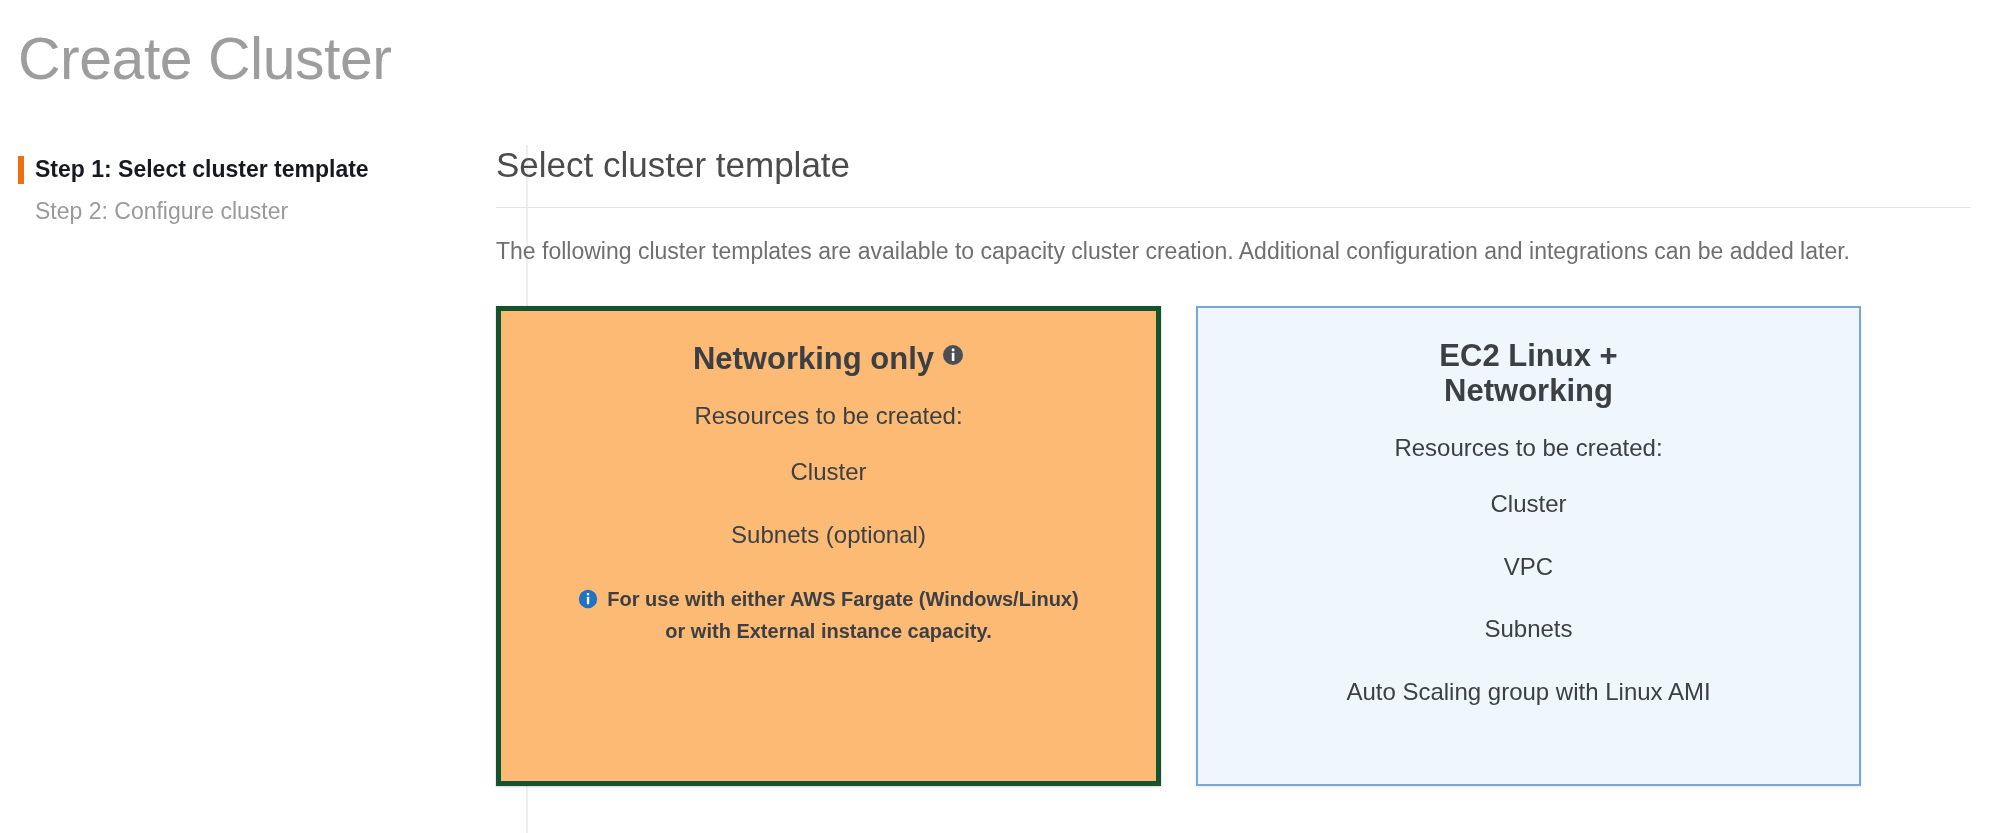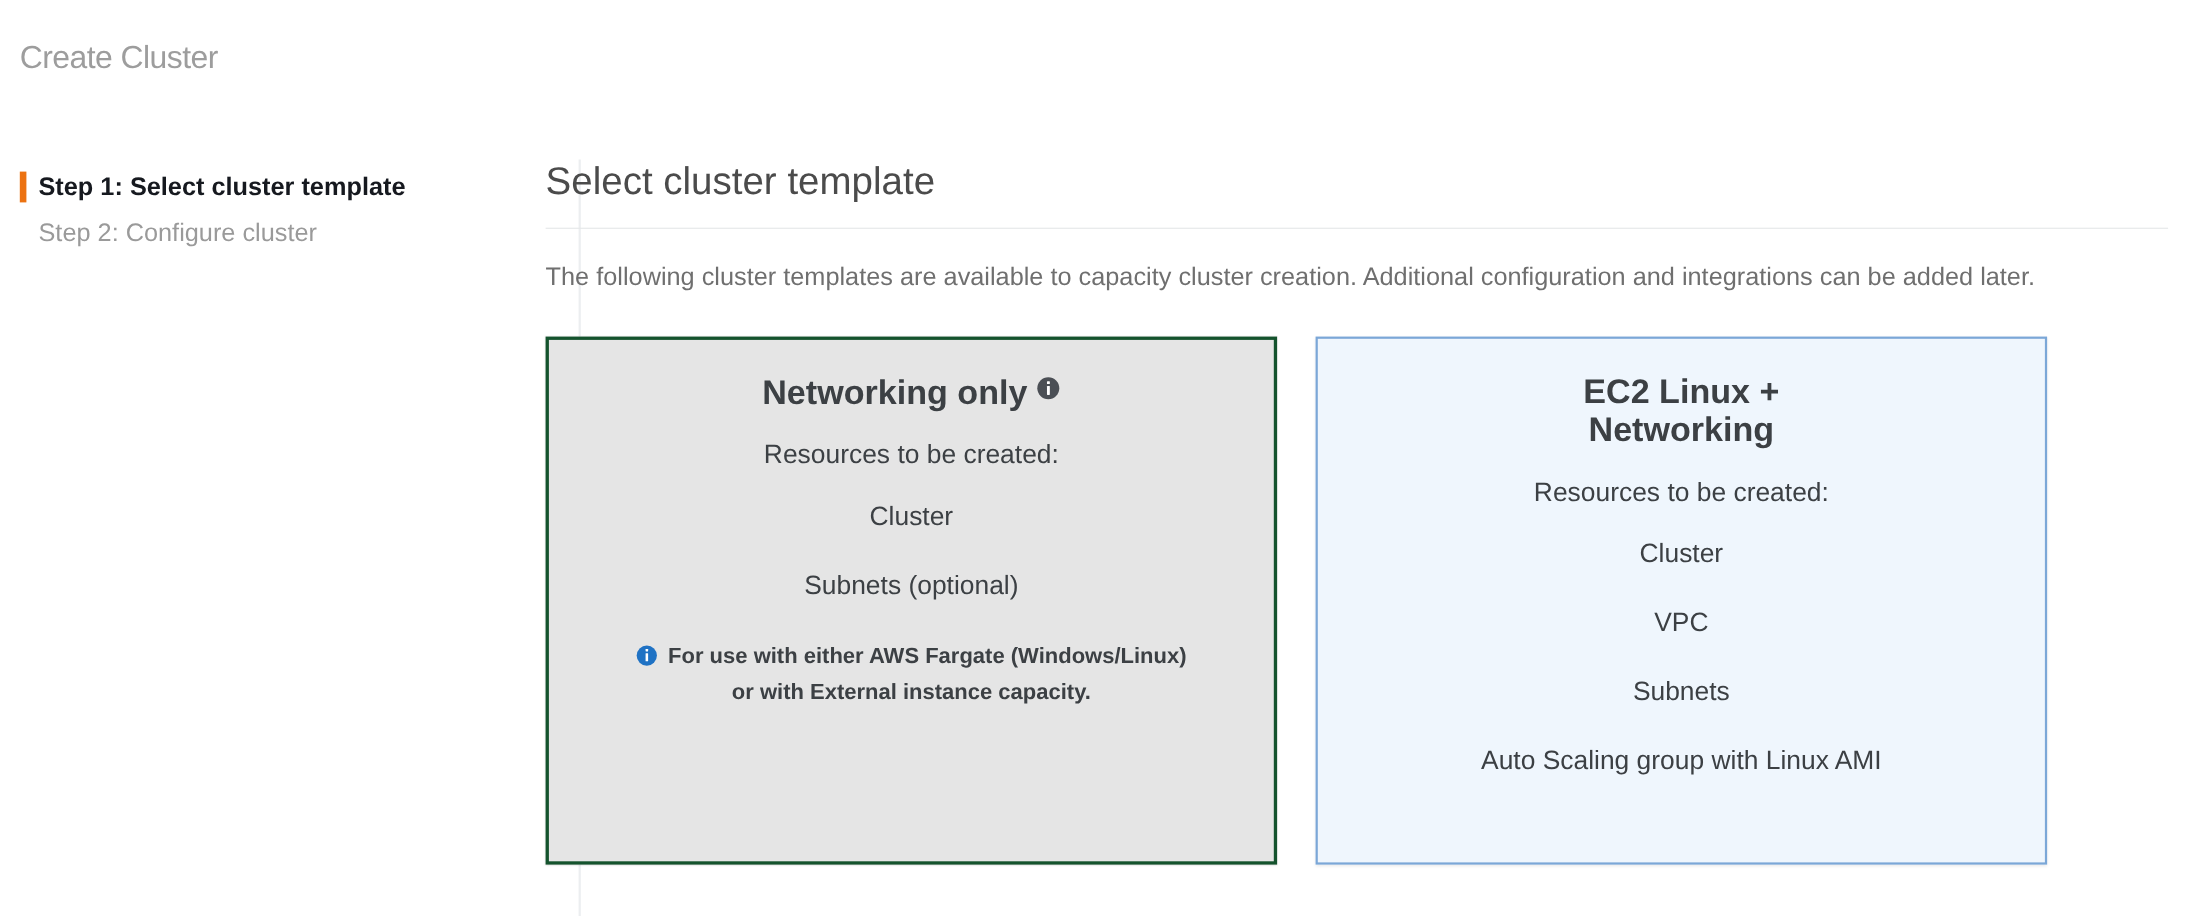--- a/index.html
+++ b/index.html
@@ -16,22 +16,22 @@
     position: relative;
     width: 1999px;
     height: 833px;
     background: #ffffff;
   }
 
   
   .page-title {
     position: absolute;
     left: 18px;
-    top: 38px;
-    font-size: 29px;
+    top: 27px;
+    font-size: 59px;
     font-weight: 400;
     color: #9d9d9d;
     letter-spacing: -0.5px;
     line-height: 1.1;
     white-space: nowrap;
   }
 
   
   .wizard-sidebar {
     position: absolute;
@@ -111,22 +111,22 @@
 
   .card {
     width: 665px;
     min-height: 480px;
     padding: 30px 24px 28px 24px;
     text-align: center;
     position: relative;
   }
 
   .card.plain {
-    background: #e5e5e5;
-    border: 3px solid #14532d;
+    background: #fdba74;
+    border: 5px solid #14532d;
     box-shadow: 0 1px 2px rgba(0,0,0,0.14), 0 0 0 1px rgba(0,0,0,0.03);
   }
 
   .card.selected {
     background: #eff6fd;
     border: 2px solid #7ba7d7;
     box-shadow: 0 1px 3px rgba(0,0,0,0.10);
   }
 
   .card-title {

